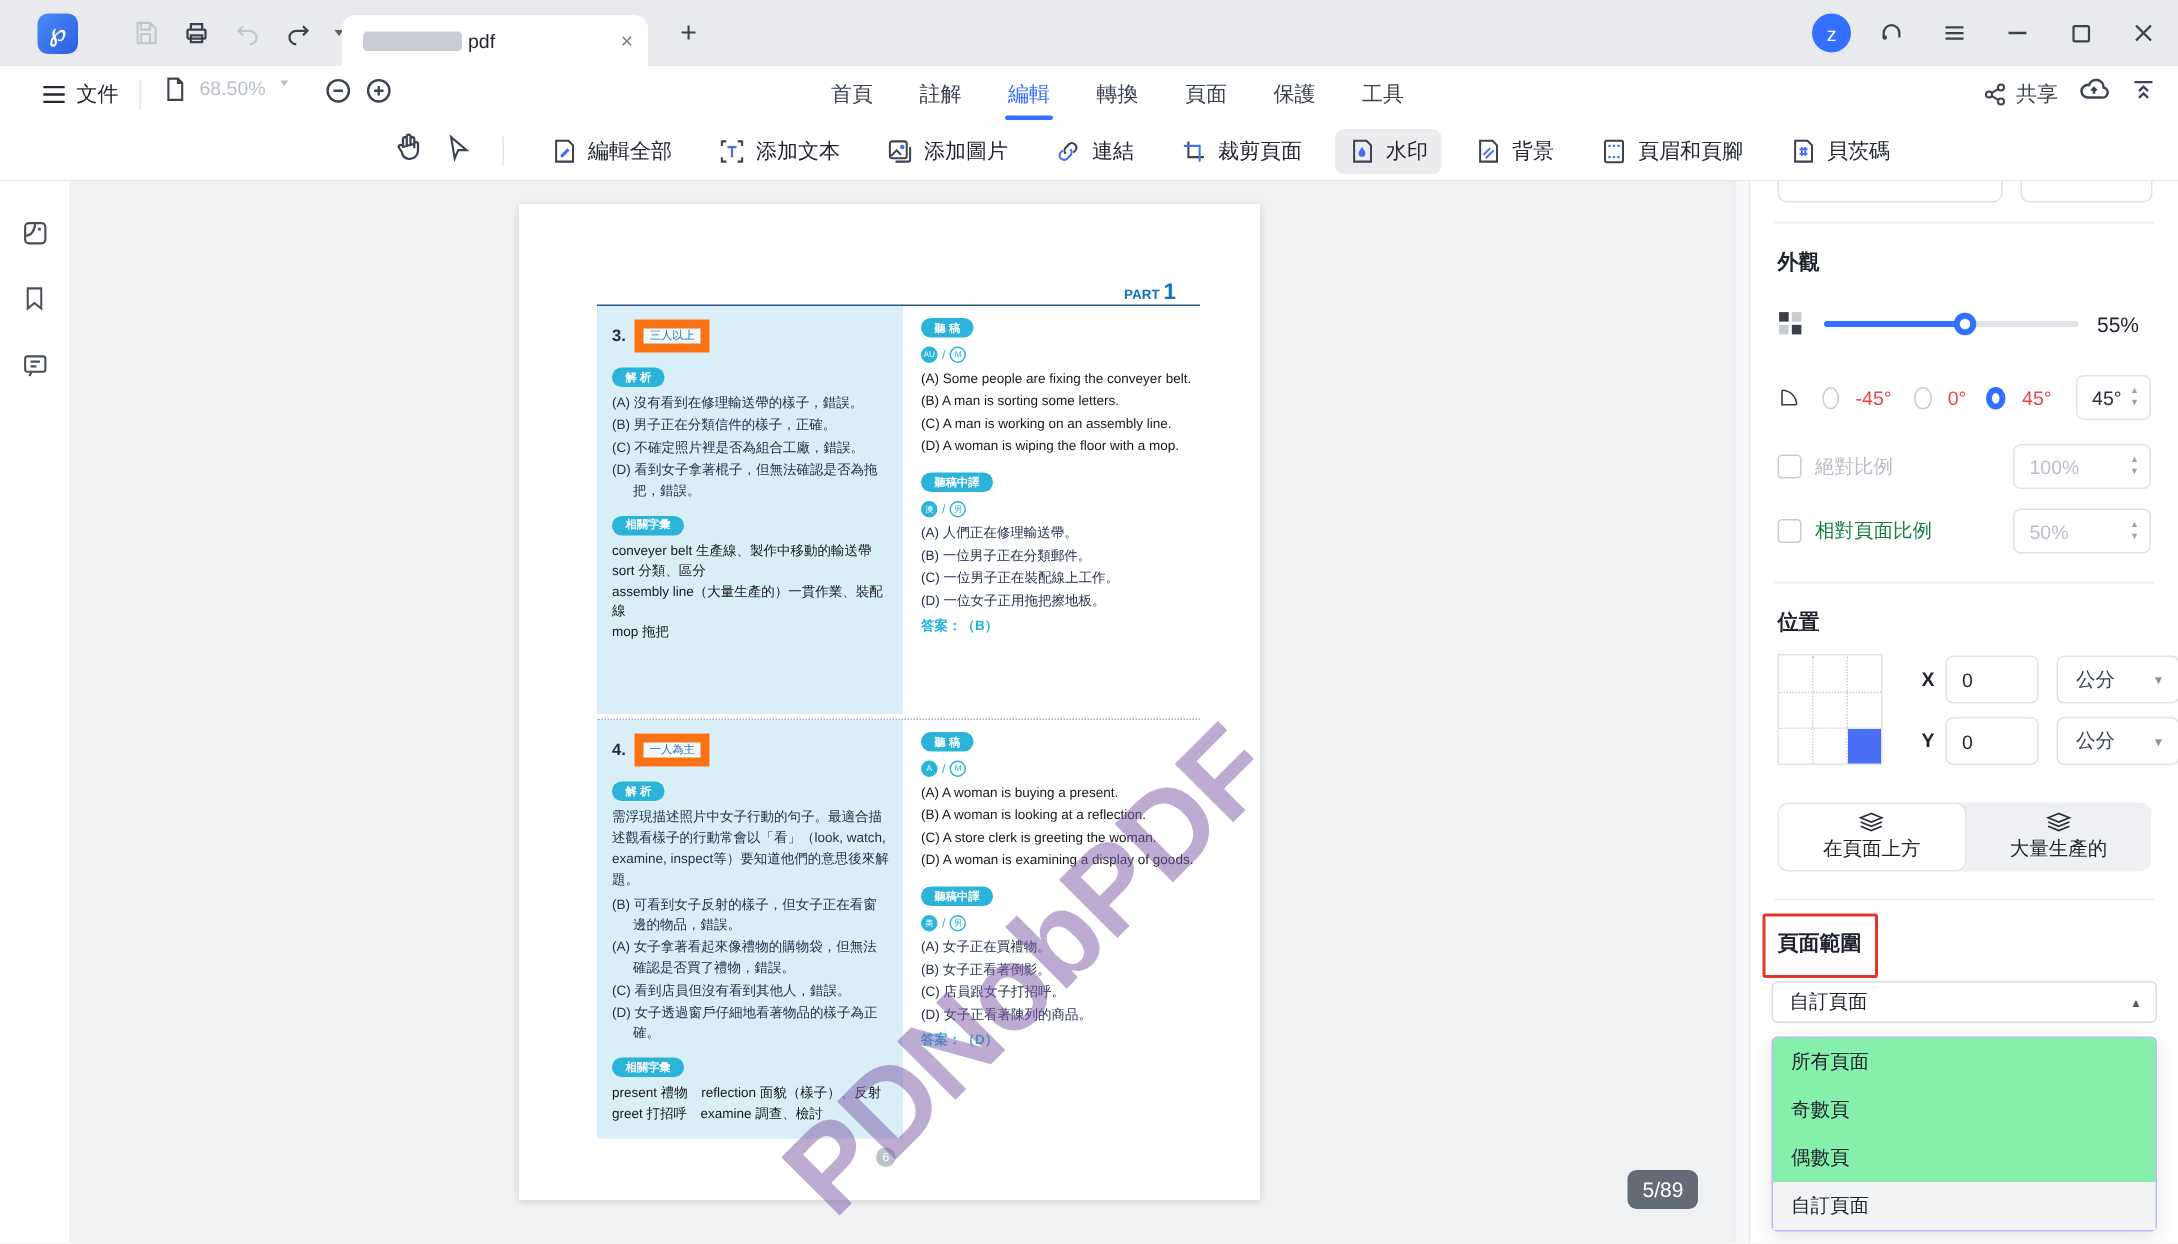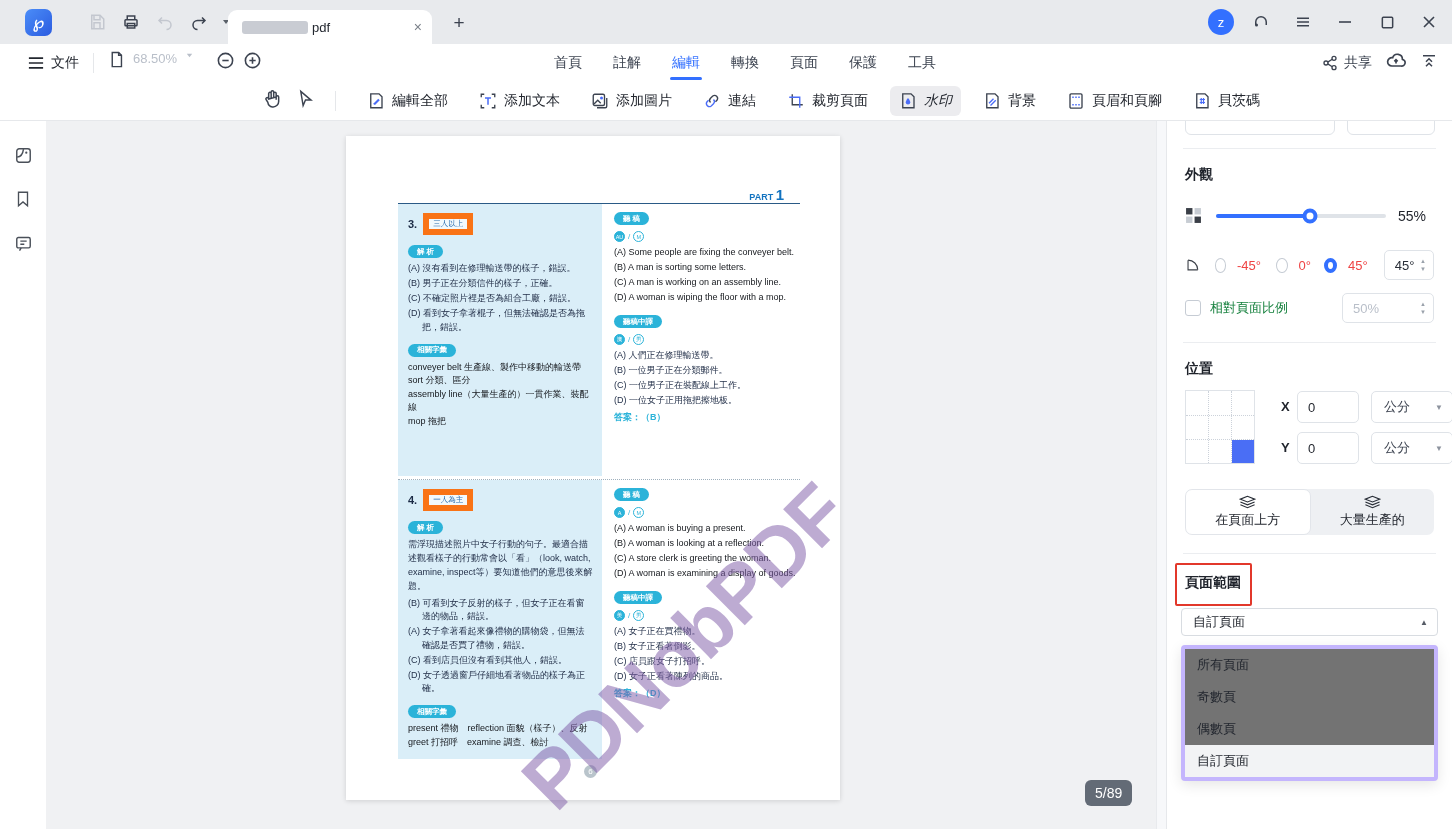--- a/index.html
+++ b/index.html
@@ -31,21 +31,21 @@
   .ribbon .rtab { font-size:14px; color:#3c4350; padding:8px 2px; position:relative; cursor:default; }
   .ribbon .rtab.active { color:#3370ff; }
   .ribbon .rtab.active::after { content:""; position:absolute; left:0; right:0; bottom:0; height:2.5px; background:#3370ff; border-radius:2px; }
   .mb-right { position:absolute; right:14px; top:0; height:37px; display:flex; align-items:center; gap:14px; color:#3c4350; }
   .share-btn { display:flex; align-items:center; gap:6px; font-size:14px; }
 
   
   .toolbar { position:absolute; left:0; top:81px; width:100%; height:40px; background:#fff; border-bottom:1px solid #e6e8eb; display:flex; align-items:center; }
   .toolgrp-left { display:flex; align-items:center; gap:14px; margin-left:262px; }
   .tool-btn { display:flex; align-items:center; gap:7px; font-size:14px; color:#23272f; padding:6px 9px; border-radius:6px; white-space:nowrap; }
-  .tool-btn.active { background:#ececef;font-style:italic; }
+  .tool-btn.active { background:#ececef; }
   .tool-btn svg { display:block; }
   .tools-row { display:flex; align-items:center; gap:13px; margin-left:16px; }
 
   
   .main { position:absolute; left:0; top:121px; width:100%; height:708px; }
   .sidebar { position:absolute; left:0; top:0; width:46px; height:100%; background:#fff; }
   .sb-ic { width:46px; height:44px; display:flex; align-items:center; justify-content:center; color:#4a5059; }
   .sb-ic:first-child { margin-top:12px; }
 
   .docarea { position:absolute; left:46px; top:0; width:1120px; height:100%; background:#f0f1f3; overflow:hidden; }
@@ -117,21 +117,21 @@
   .xy-input { position:absolute; left:112px; width:62px; height:32px; border:1px solid #dfe3e8; border-radius:5px; font-size:13px; color:#1f232b; display:flex; align-items:center; padding-left:10px; background:#fff; }
   .unit-sel { position:absolute; left:186px; width:82px; height:32px; border:1px solid #dfe3e8; border-radius:5px; font-size:13px; color:#3c4350; display:flex; align-items:center; justify-content:space-between; padding:0 9px 0 12px; background:#fff; }
   .caret-d { font-size:8px; color:#8d939e; }
   .layer-toggle { display:flex; margin:19px 18px 0; height:46px; background:#eef0f3; border-radius:7px; overflow:hidden; }
   .layer-btn { flex:1; display:flex; flex-direction:column; align-items:center; justify-content:center; gap:2px; font-size:13px; color:#1f232b; }
   .layer-btn.on { background:#fff; border:1px solid #e2e5ea; border-radius:7px; }
   .range-head { position:relative; margin-top:20px; }
   .red-annot { position:absolute; left:8px; top:-11px; width:77px; height:43px; border:2.5px solid #e2382b; border-radius:2px; pointer-events:none; }
   .range-select { display:flex; align-items:center; justify-content:space-between; margin:16px 14px 0; height:28px; border:1px solid #d8dce1; border-radius:4px; padding:0 9px 0 11px; font-size:13px; color:#23272f; background:#fff; }
   .caret-u { font-size:8px; color:#565c66; }
-  .range-menu { margin:9px 14px 0; border:4px solid #c4b5fd; border-radius:4px; background:#737373; box-shadow:0 4px 14px rgba(0,0,0,.10); }
+  .range-menu { margin:9px 14px 0; border:1px solid #c4b5fd; border-radius:4px; background:#86efac; box-shadow:0 4px 14px rgba(0,0,0,.10); }
   .menu-item { height:32px; display:flex; align-items:center; padding-left:12px; font-size:13px; color:#23272f; }
   .menu-item.hl { background:#f2f3f5; }
 </style>
 </head>
 <body>
 
 <div class="app">
 
   <div class="titlebar">
     <div class="logo">℘</div>
@@ -500,20 +500,31 @@
         <span class="rlab">45°</span>
         <div class="spin rot-spin">
           <span>45°</span>
           <span class="arrows">
               <span>▲</span>
               <span>▼</span>
             </span>
         </div>
       </div>
 
+      <div class="prow chk-row">
+        <span class="checkbox"></span>
+        <span class="chk-lab dim-lab">絕對比例</span>
+        <div class="spin ghost-spin">
+          <span>100%</span>
+          <span class="arrows">
+              <span>▲</span>
+              <span>▼</span>
+            </span>
+        </div>
+      </div>
 
       <div class="prow chk-row r2">
         <span class="checkbox"></span>
         <span class="chk-lab mid-lab">相對頁面比例</span>
         <div class="spin ghost-spin">
           <span>50%</span>
           <span class="arrows">
               <span>▲</span>
               <span>▼</span>
             </span>

